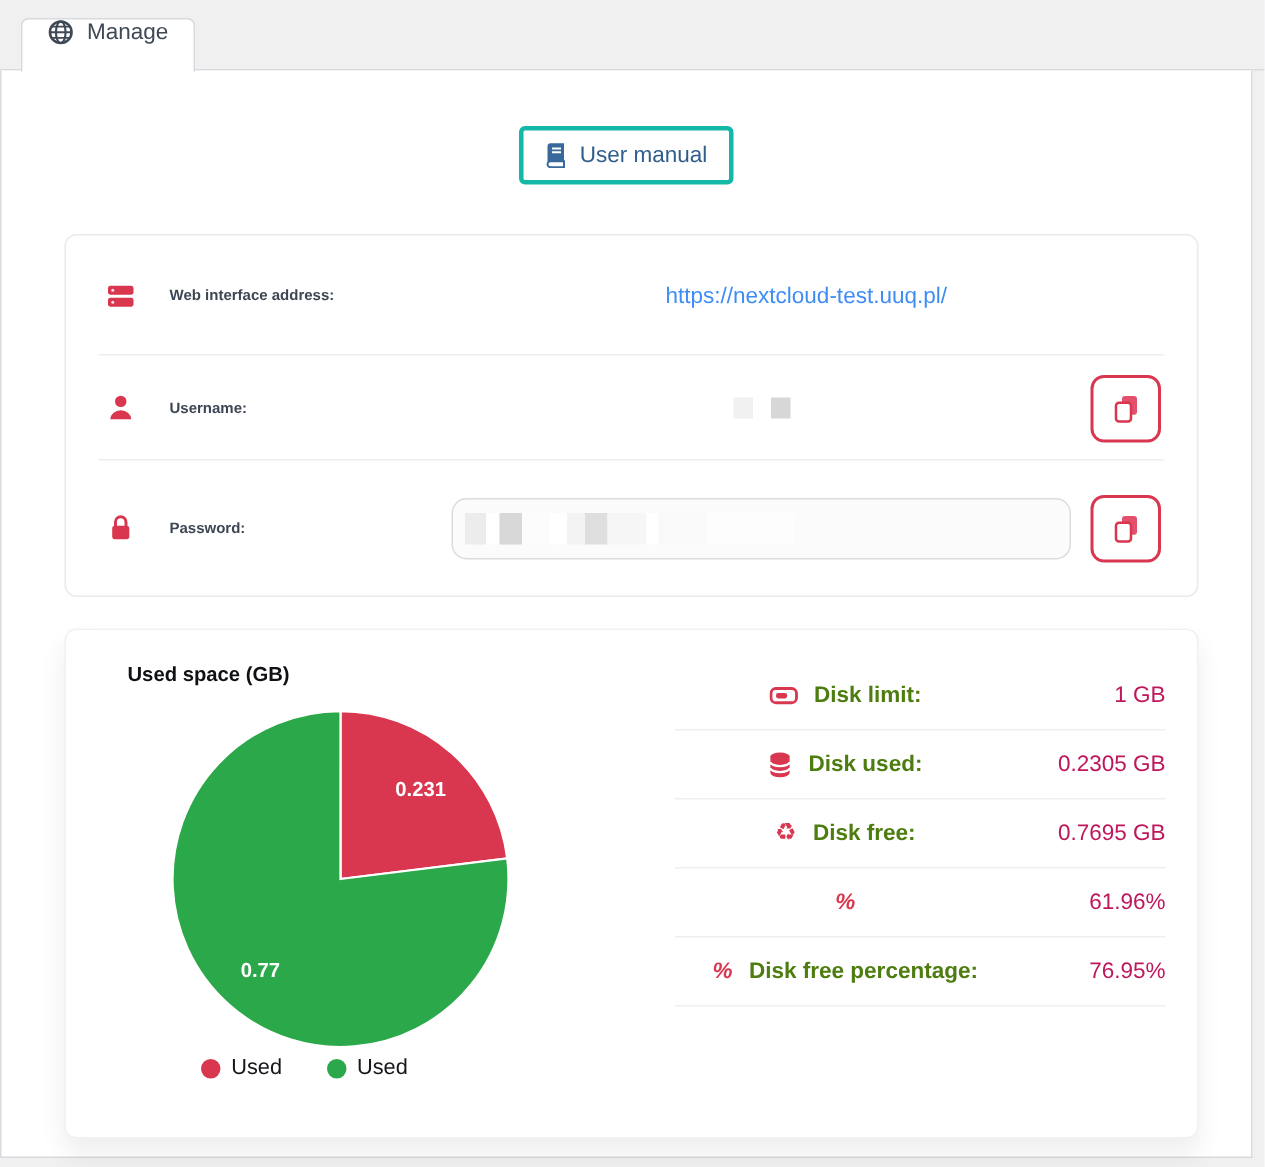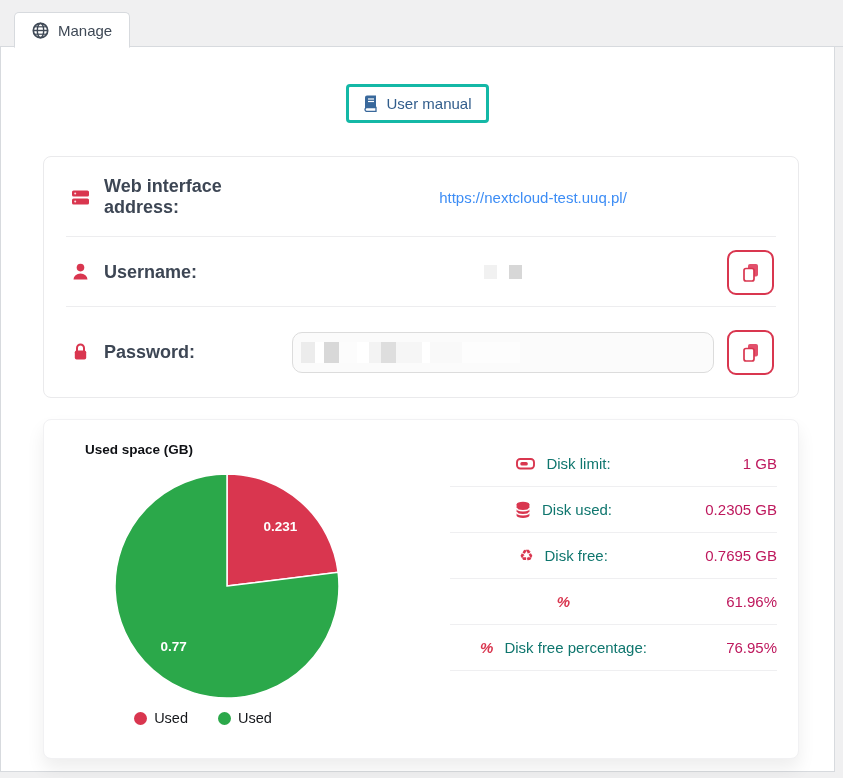--- a/index.html
+++ b/index.html
@@ -12,21 +12,21 @@
   }
   
   .tabbar {
     padding: 11px 0 0 14px;
     height: 47px;
     border-bottom: 1px solid #d7dade;
     background: #f0f0f1;
   }
   .tab {
     display: inline-flex;
-    align-items: center;
+    align-items: flex-start;
     gap: 9px;
     height: 36px;
     padding: 0 17px;
     background: #fff;
     border: 1px solid #d7dade;
     border-bottom: 1px solid #fff;
     border-radius: 5px 5px 0 0;
     position: relative;
     top: 1px;
     font-size: 15px;
@@ -72,21 +72,21 @@
   
   .irow { display: flex; align-items: center; padding: 0 24px; position: relative; }
   .irow.h1 { height: 80px; }
   .irow.h2 { height: 70px; }
   .irow.h3 { height: 90px; }
   .irow.bordered::after {
     content: ""; position: absolute; left: 22px; right: 22px; bottom: 0;
     height: 1px; background: #ededef;
   }
   .icol { width: 24px; display: flex; justify-content: center; }
-  .ilabel { margin-left: 12px; width: 188px; font-size: 18px; font-weight: 600; color: #3d4654; }
+  .ilabel { margin-left: 21px; width: 188px; font-size: 10px; font-weight: 600; color: #3d4654; }
   .ival { flex: 1; display: flex; justify-content: center; align-items: center; }
   .link { color: #3d8df5; font-size: 15px; text-decoration: none; cursor: pointer; }
   .copy-btn {
     width: 47px; height: 45px; margin-left: 13px;
     border: 2px solid #d9364f; border-radius: 9px; background: #fff;
     display: flex; align-items: center; justify-content: center;
     cursor: pointer; flex: none;
   }
   
   .mask-user { display: flex; gap: 12px; }
@@ -99,31 +99,31 @@
   }
   .pw-field span { height: 21px; display: inline-block; flex: none; }
   
   .chart-col { width: 396px; padding: 22px 0 0 41px; flex: none; }
   .chart-title { font-size: 13.5px; font-weight: 700; color: #0f1115; }
   .pie-wrap { margin: 11px 0 0 24px; width: 236px; }
   .pie-label {
     fill: #fff; font-weight: 700; font-size: 13.5px; text-anchor: middle;
     font-family: "Liberation Sans", sans-serif;
   }
-  .legend { display: flex; justify-content: center; gap: 30px; margin-top: 6px; width: 236px; }
+  .legend { display: flex; justify-content: center; gap: 30px; width: 236px; }
   .legend-item { display: flex; align-items: center; gap: 7px; font-size: 14.5px; color: #15171b; }
   .legend-dot { width: 13px; height: 13px; border-radius: 50%; display: inline-block; }
   
   .stats-col { flex: 1; padding: 21px 21px 0 10px; }
   .srow {
     display: flex; align-items: center; height: 46px;
     border-bottom: 1px solid #efeff1;
   }
   .sgrp { flex: 1; display: flex; justify-content: center; align-items: center; gap: 11px; }
-  .slabel { font-size: 15px; font-weight: 400; color: #0f766e; }
+  .slabel { font-size: 15px; font-weight: 700; color: #4d7c0f; }
   .sval { width: 100px; text-align: right; font-size: 15px; color: #be185d; }
   .glyph-red { color: #d9364f; font-size: 16px; line-height: 1; }
   .glyph-pct { color: #d9364f; font-size: 15px; font-weight: 700; font-style: italic; line-height: 1; }
   svg { display: block; }
 </style>
 </head>
 <body>
 
 <div class="tabbar">
   <div class="tab">

